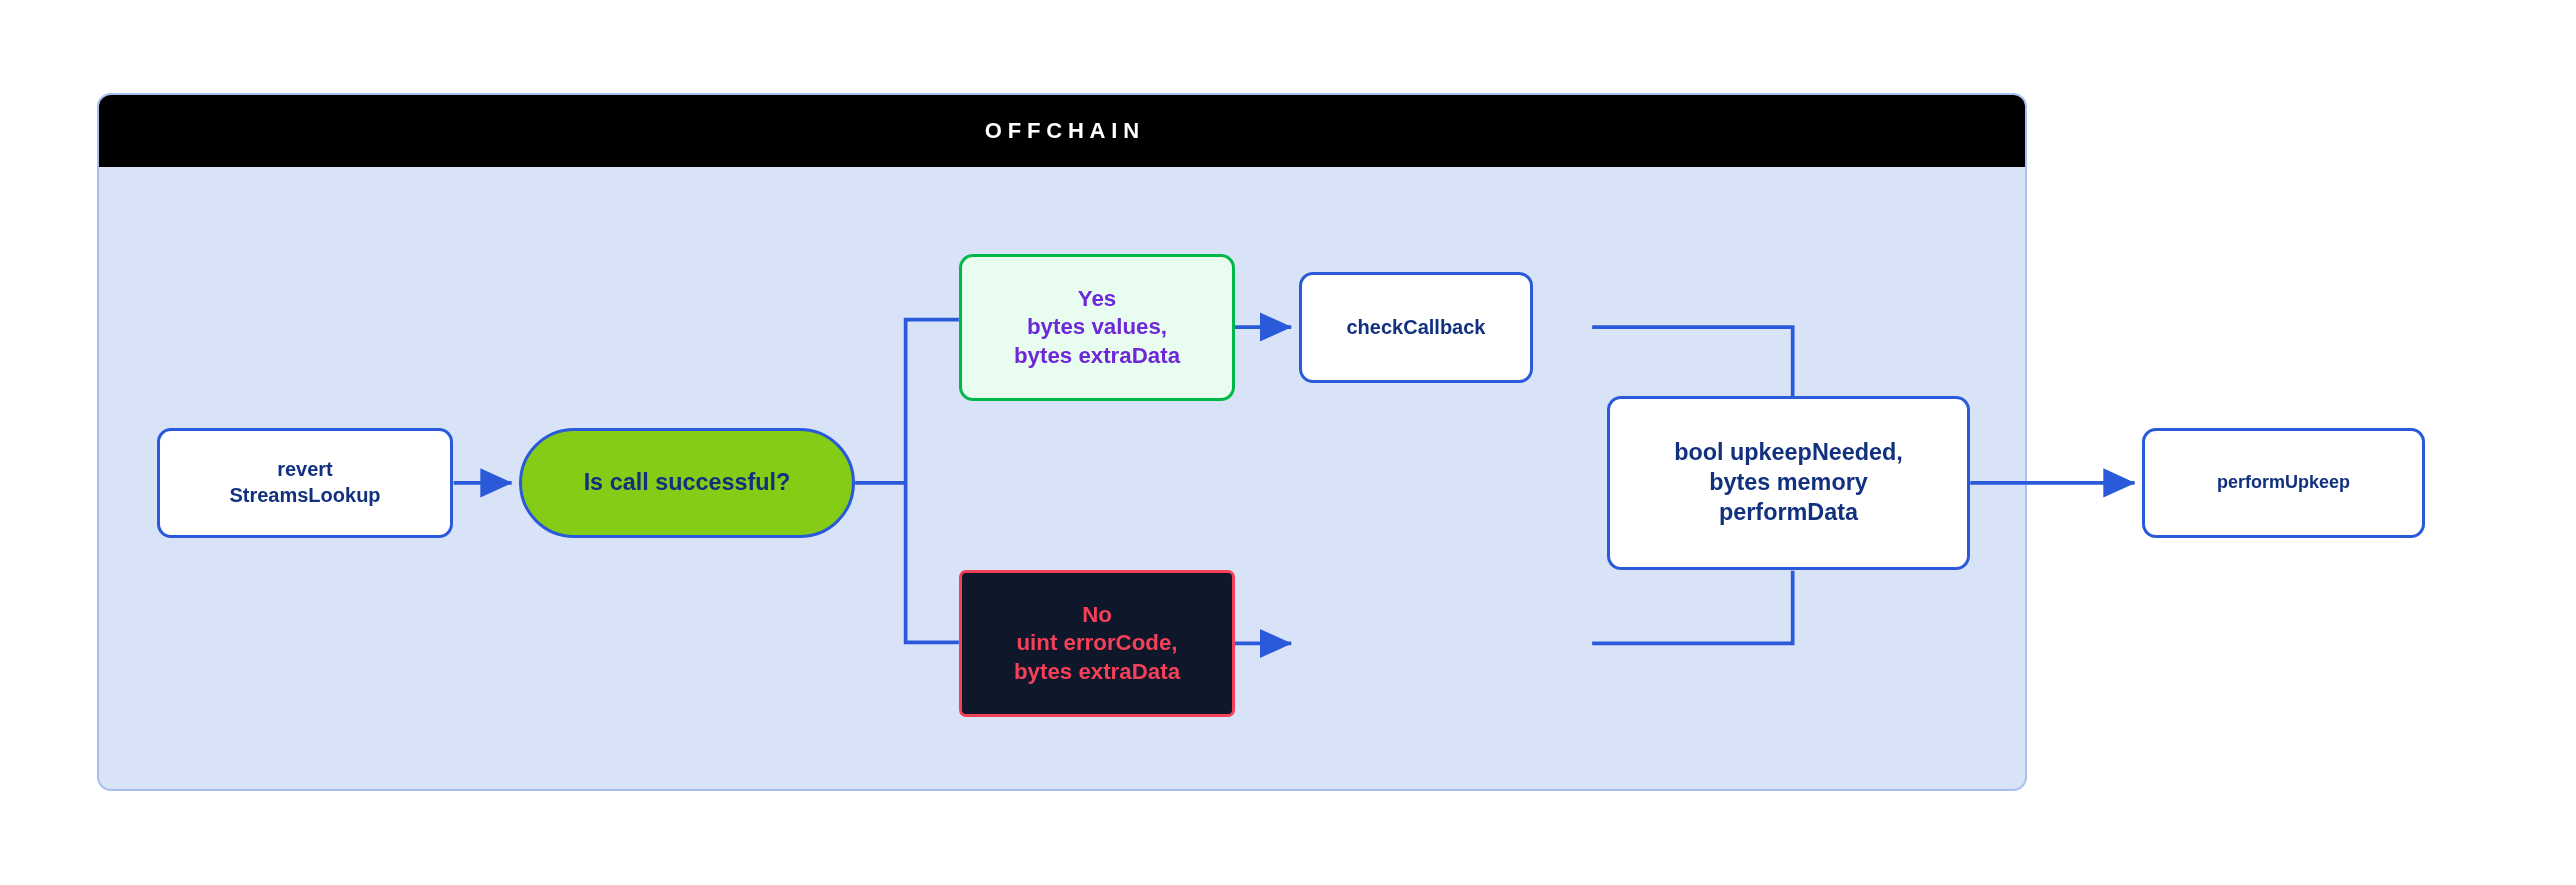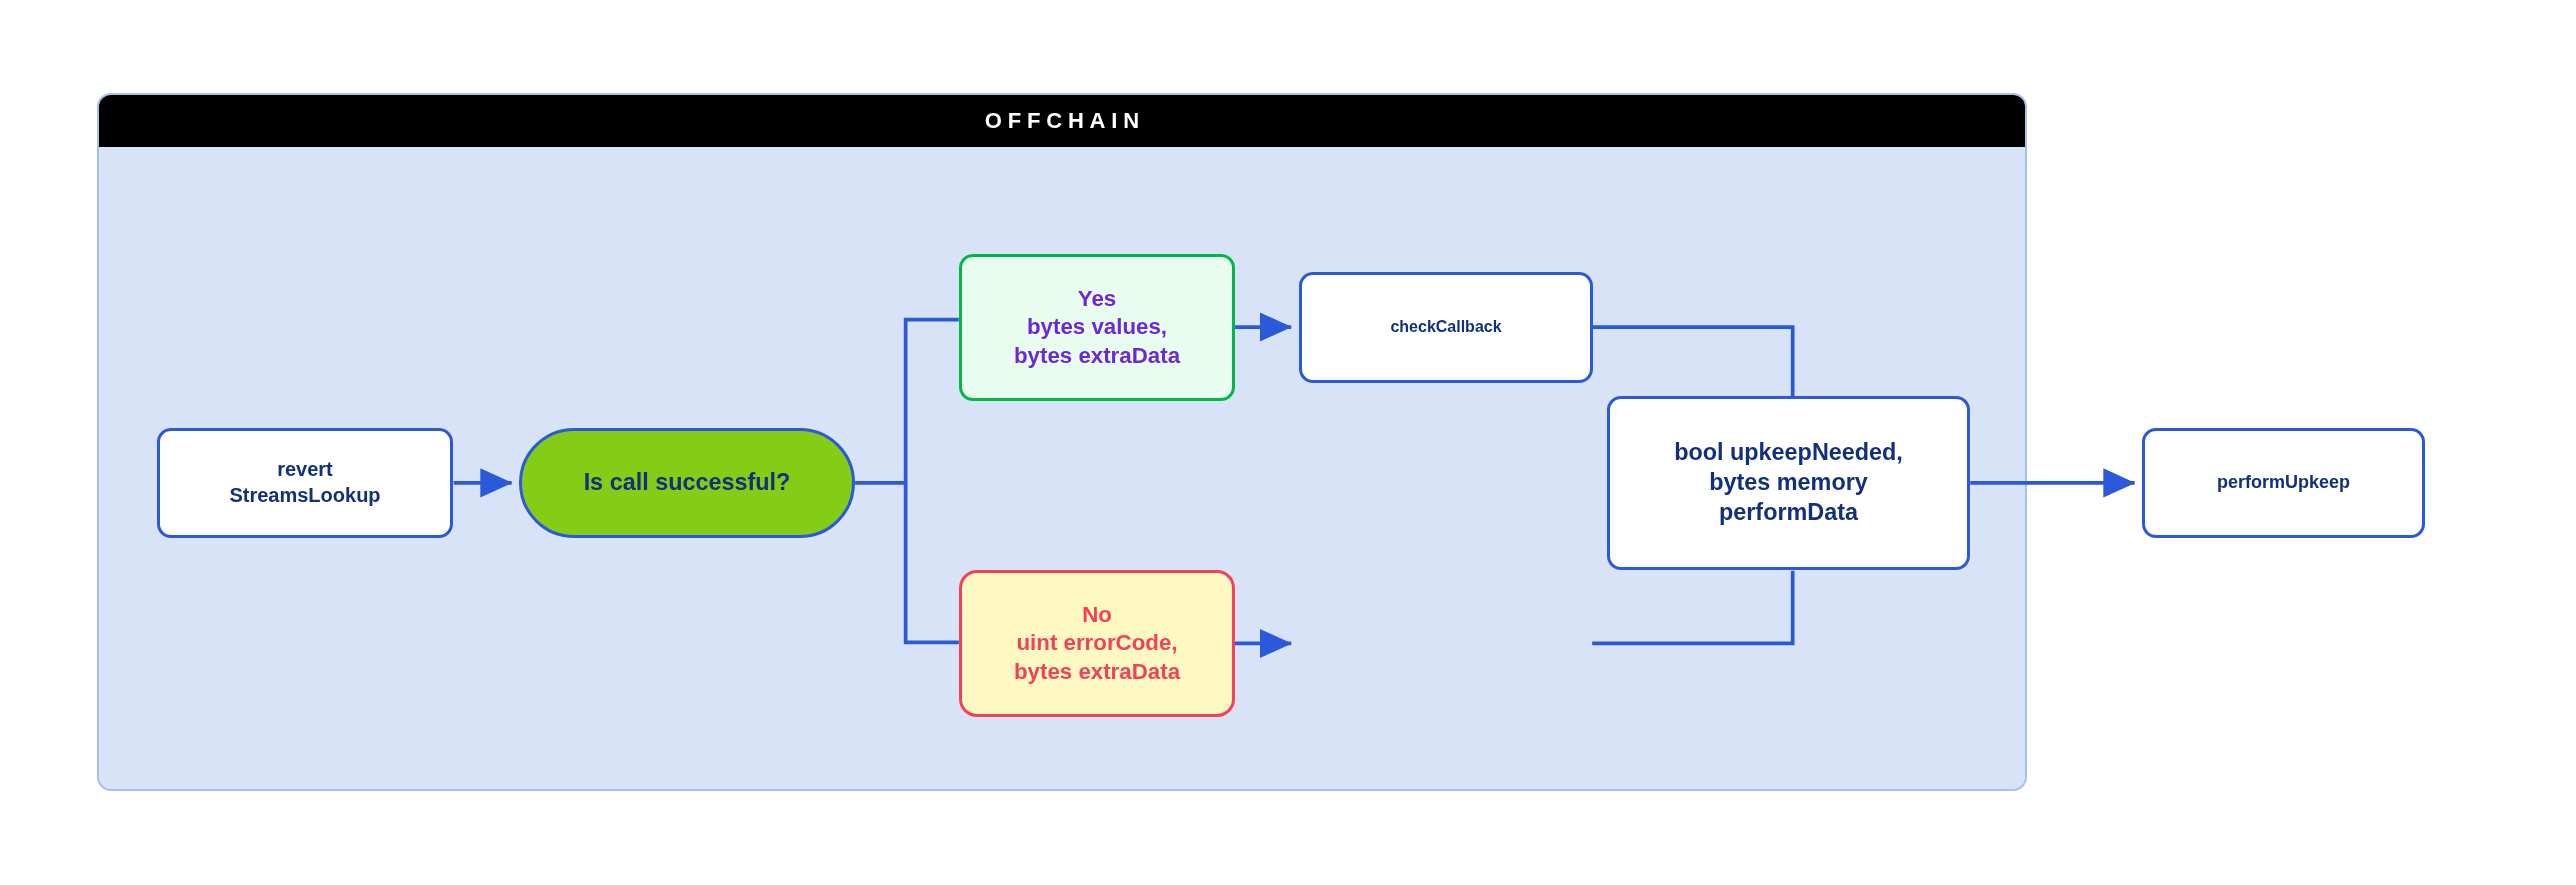--- a/index.html
+++ b/index.html
@@ -39,21 +39,21 @@
     width: 399px;
     height: 698px;
     background: #ffffff;
     border: 2.7px solid #a8bff1;
   }
   .panel-header {
     position: absolute;
     left: 0;
     top: 0;
     width: 100%;
-    height: 52px;
+    height: 72px;
     display: flex;
     align-items: center;
     justify-content: center;
     color: #ffffff;
     font-size: 22px;
     font-weight: 700;
     letter-spacing: 5.8px;
     text-indent: 5.8px;
   }
   .hdr-offchain { background: #000000; }
@@ -93,32 +93,32 @@
     border-radius: 531px;
     color: #11307e;
   }
   .node-green {
     background: #e8fdf0;
     border: 3.7px solid #00b84a;
     border-radius: 14px;
     color: #6d28d9;
   }
   .node-red {
-    background: #fef9c3;
+    background: #0f172a;
     border: 3.7px solid #f44059;
-    border-radius: 18px;
+    border-radius: 7px;
     color: #f44059;
   }
 
   
   #node-revert        { left: 157px;  top: 428px;  width: 296px;  height: 110px; font-size: 20px; }
   #node-decision      { left: 519px;  top: 428px;  width: 336px;  height: 110px; font-size: 23.4px; }
   #node-yes          { left: 959px; top: 254px;  width: 276px;  height: 147px; font-size: 22.3px; }
   #node-no           { left: 959px; top: 570px; width: 276px;  height: 147px; font-size: 22.3px; }
-  #node-checkcallback { left: 1299px; top: 272px;  width: 294px;  height: 111px; font-size: 16px; }
+  #node-checkcallback { left: 1299px; top: 272px;  width: 234px;  height: 111px; font-size: 20px; }
   #node-checkerror    { left: 1299px; top: 588px; width: 294px;  height: 111px; font-size: 23.4px; }
   #node-bool          { left: 1607px; top: 396px;  width: 363px;  height: 174px; font-size: 23.4px; }
   #node-performupkeep { left: 2142px; top: 428px;  width: 283px;  height: 110px; font-size: 18px; }
 </style>
 </head>
 <body>
 
 <div id="stage">
 
   <div class="panel panel-offchain">

